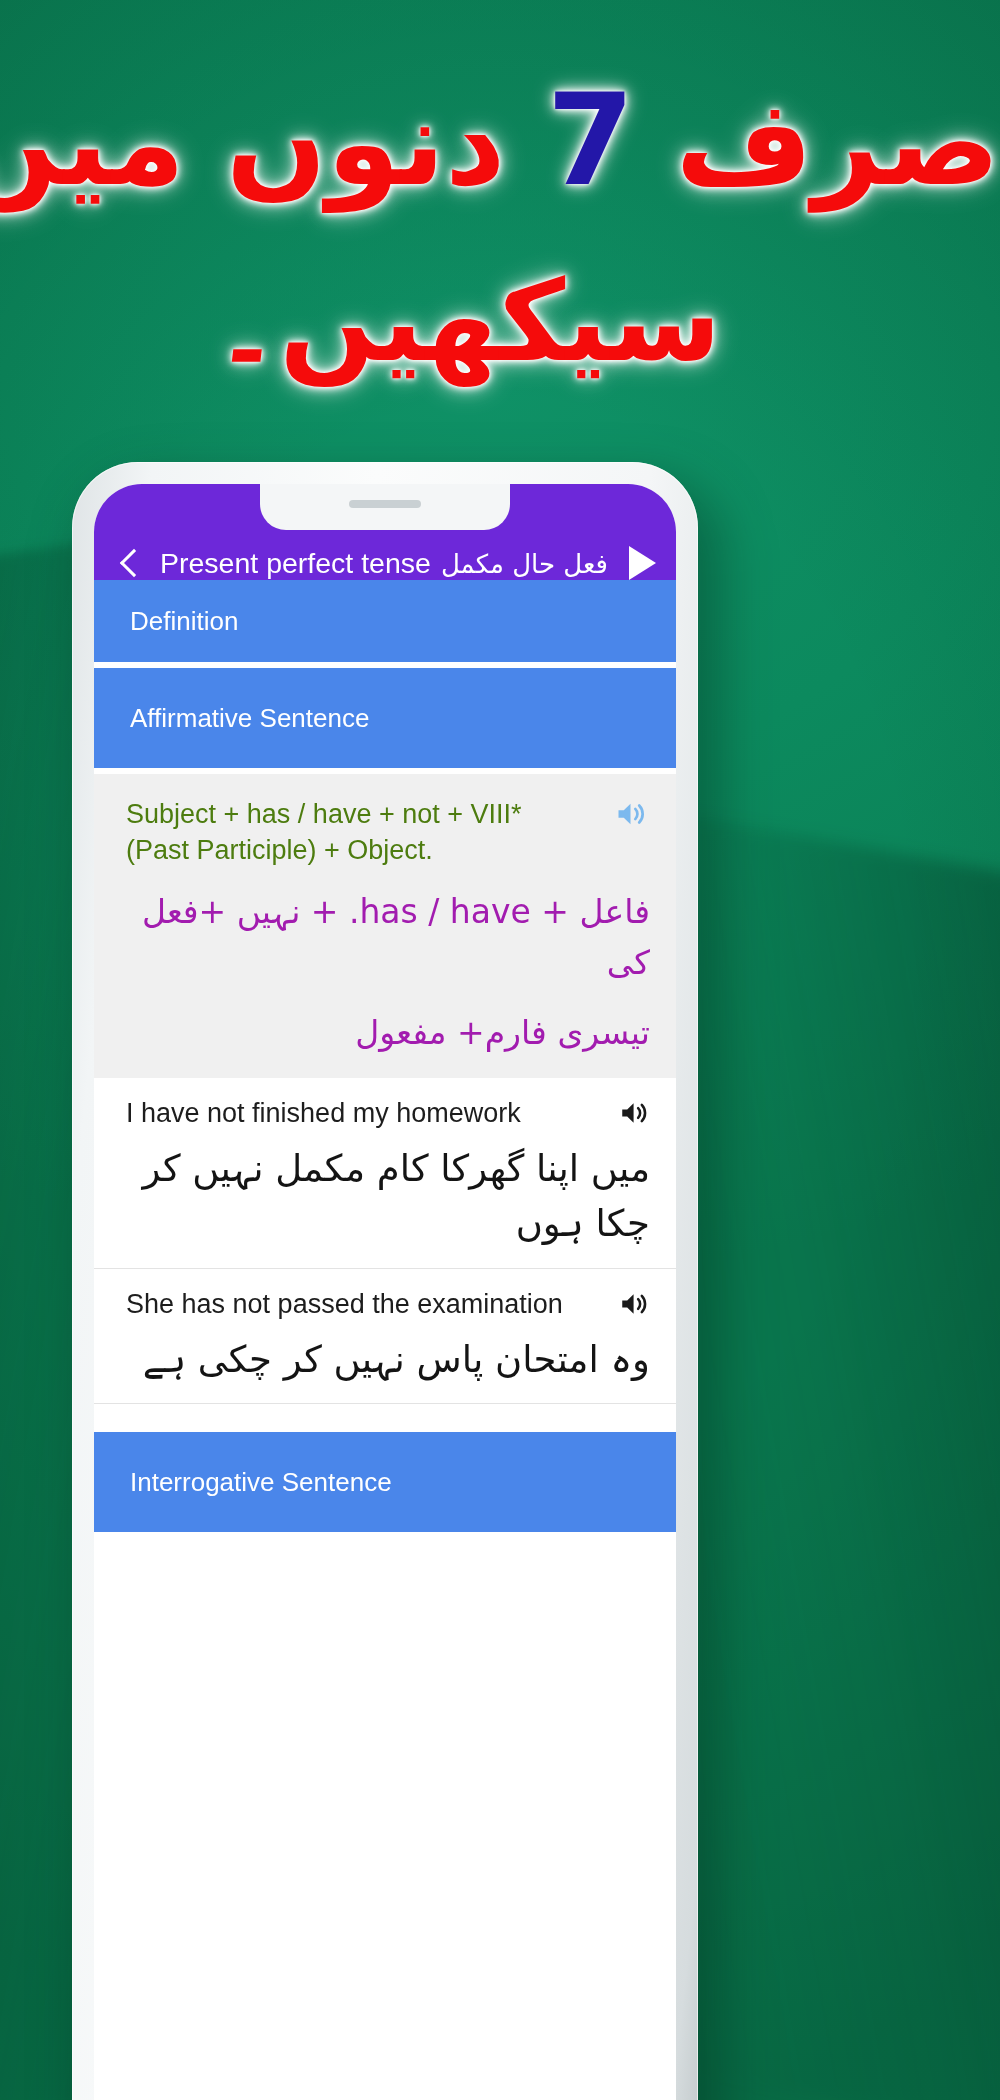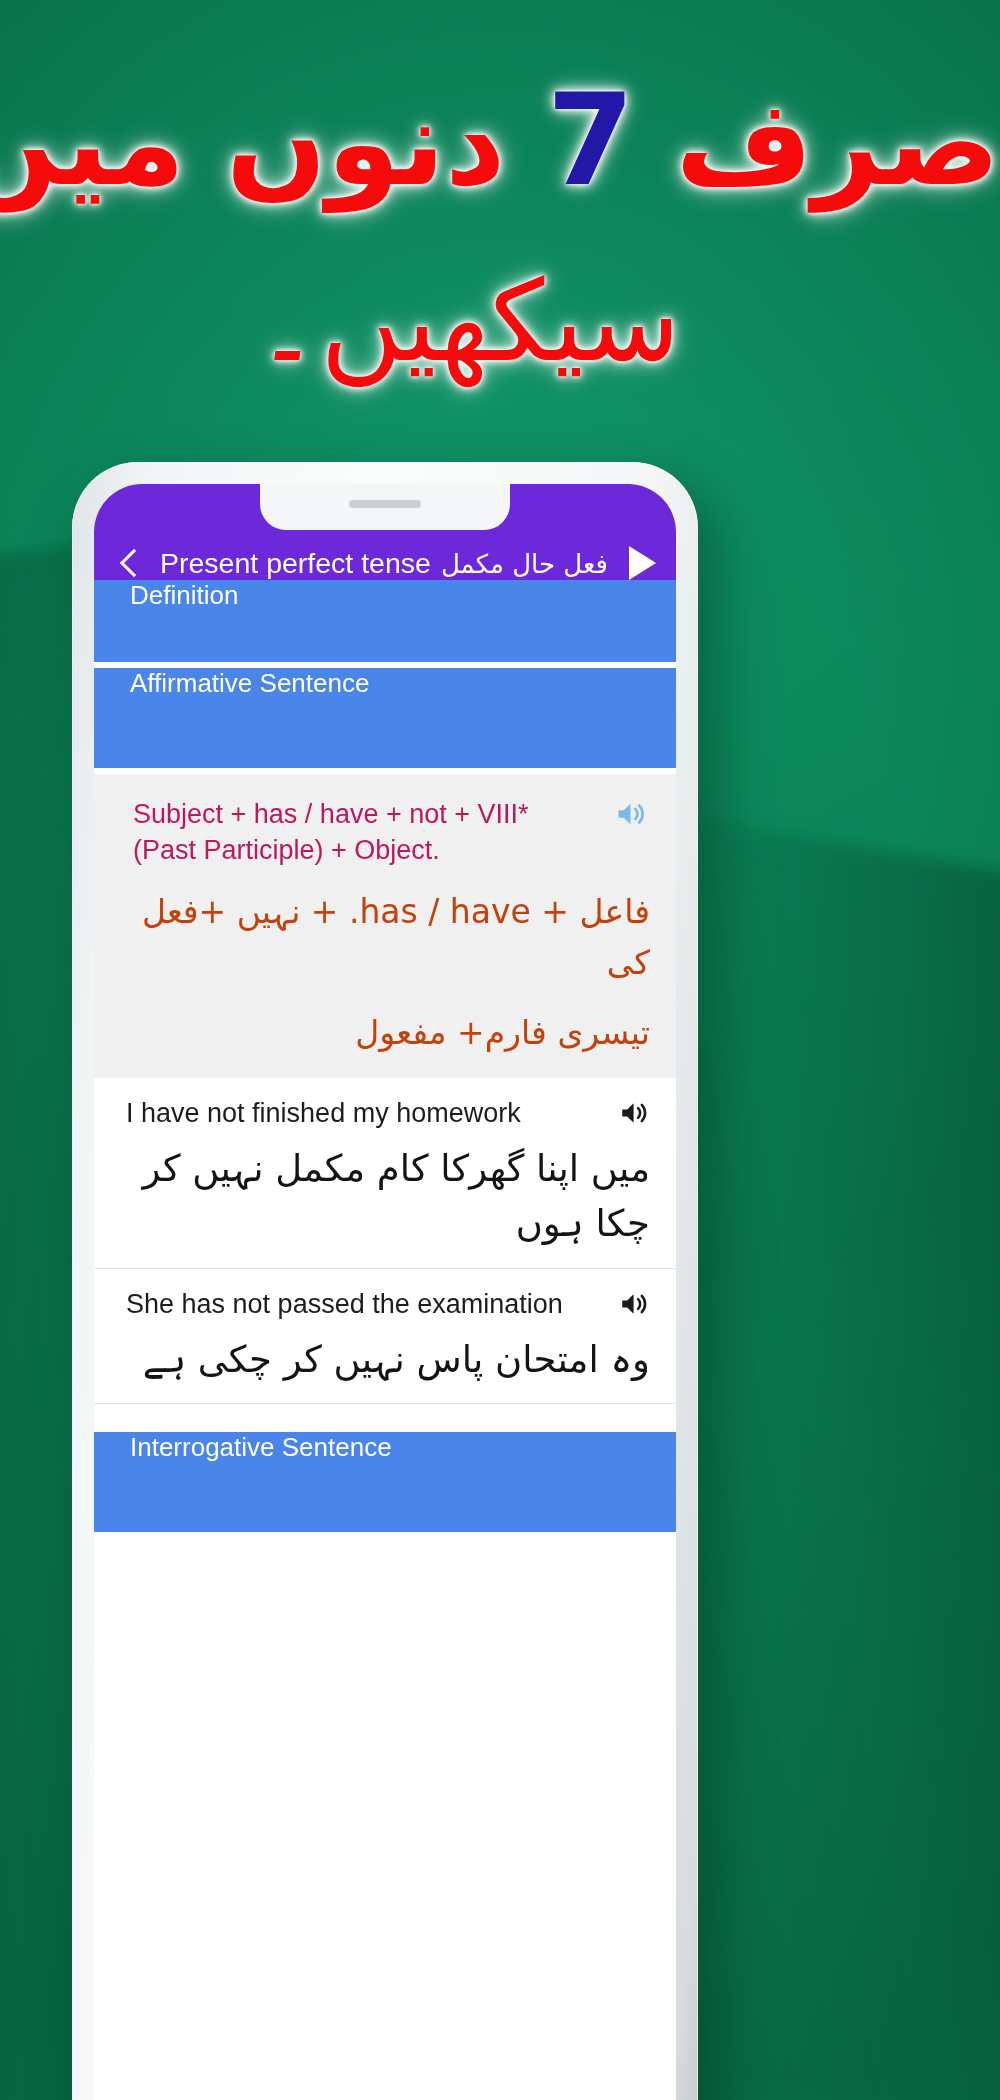--- a/index.html
+++ b/index.html
@@ -78,21 +78,21 @@
     color: #2317a8;
     font-size: 126px;
     text-shadow:
       0 0 3px #ffffff, 0 0 7px #ffffff, 0 0 13px rgba(255,255,255,0.95),
       0 0 22px rgba(255,255,255,0.7);
   }
   .hl-line2 {
     font-family: "DejaVu Sans", "Liberation Sans", sans-serif;
     font-size: 112px;
     line-height: 1.28;
-    font-weight: normal;
+    font-weight: bold;
     color: #f50b0b;
     margin-top: 26px;
     padding-right: 65px;
     text-shadow:
       0 0 3px #ffffff, 0 0 6px #ffffff, 0 0 10px rgba(255,255,255,0.95),
       0 0 18px rgba(255,255,255,0.75), 0 0 30px rgba(255,255,255,0.45);
     white-space: nowrap;
   }
 
   
@@ -234,57 +234,57 @@
     height: calc(100% - 96px);
     overflow: hidden;
   }
 
   
   .sec-bar {
     background: #4a86ea;
     color: #ffffff;
     font-size: 26px;
     display: flex;
+    align-items: center;
     padding-left: 36px;
     box-sizing: border-box;
     height: 82px;
     margin-bottom: 6px;
   }
   .sec-bar.tall { height: 100px; }
 
   
   .formula-block {
     background: #f0f0f0;
     padding: 22px 26px 20px 32px;
     position: relative;
     box-sizing: border-box;
   }
   .formula-en {
     font-size: 27px;
-    color: #be185d;
+    color: #4d7c0f;
     line-height: 1.34;
     padding-right: 70px;
     font-family: "Liberation Sans", sans-serif;
-    margin-left: 7px;
   }
   .speaker-icon {
     position: absolute;
     right: 24px;
     top: 22px;
     width: 40px;
     height: 36px;
   }
   .formula-ur {
     margin-top: 18px;
     direction: rtl;
     text-align: right;
     font-family: "DejaVu Sans", "Liberation Sans", sans-serif;
     font-size: 33px;
     line-height: 1.55;
-    color: #c2410c;
+    color: #a21caf;
     padding-left: 6px;
   }
 
   
   .example-row {
     background: #ffffff;
     border-bottom: 1px solid #e3e3e3;
     padding: 20px 26px 16px 32px;
     position: relative;
     box-sizing: border-box;

